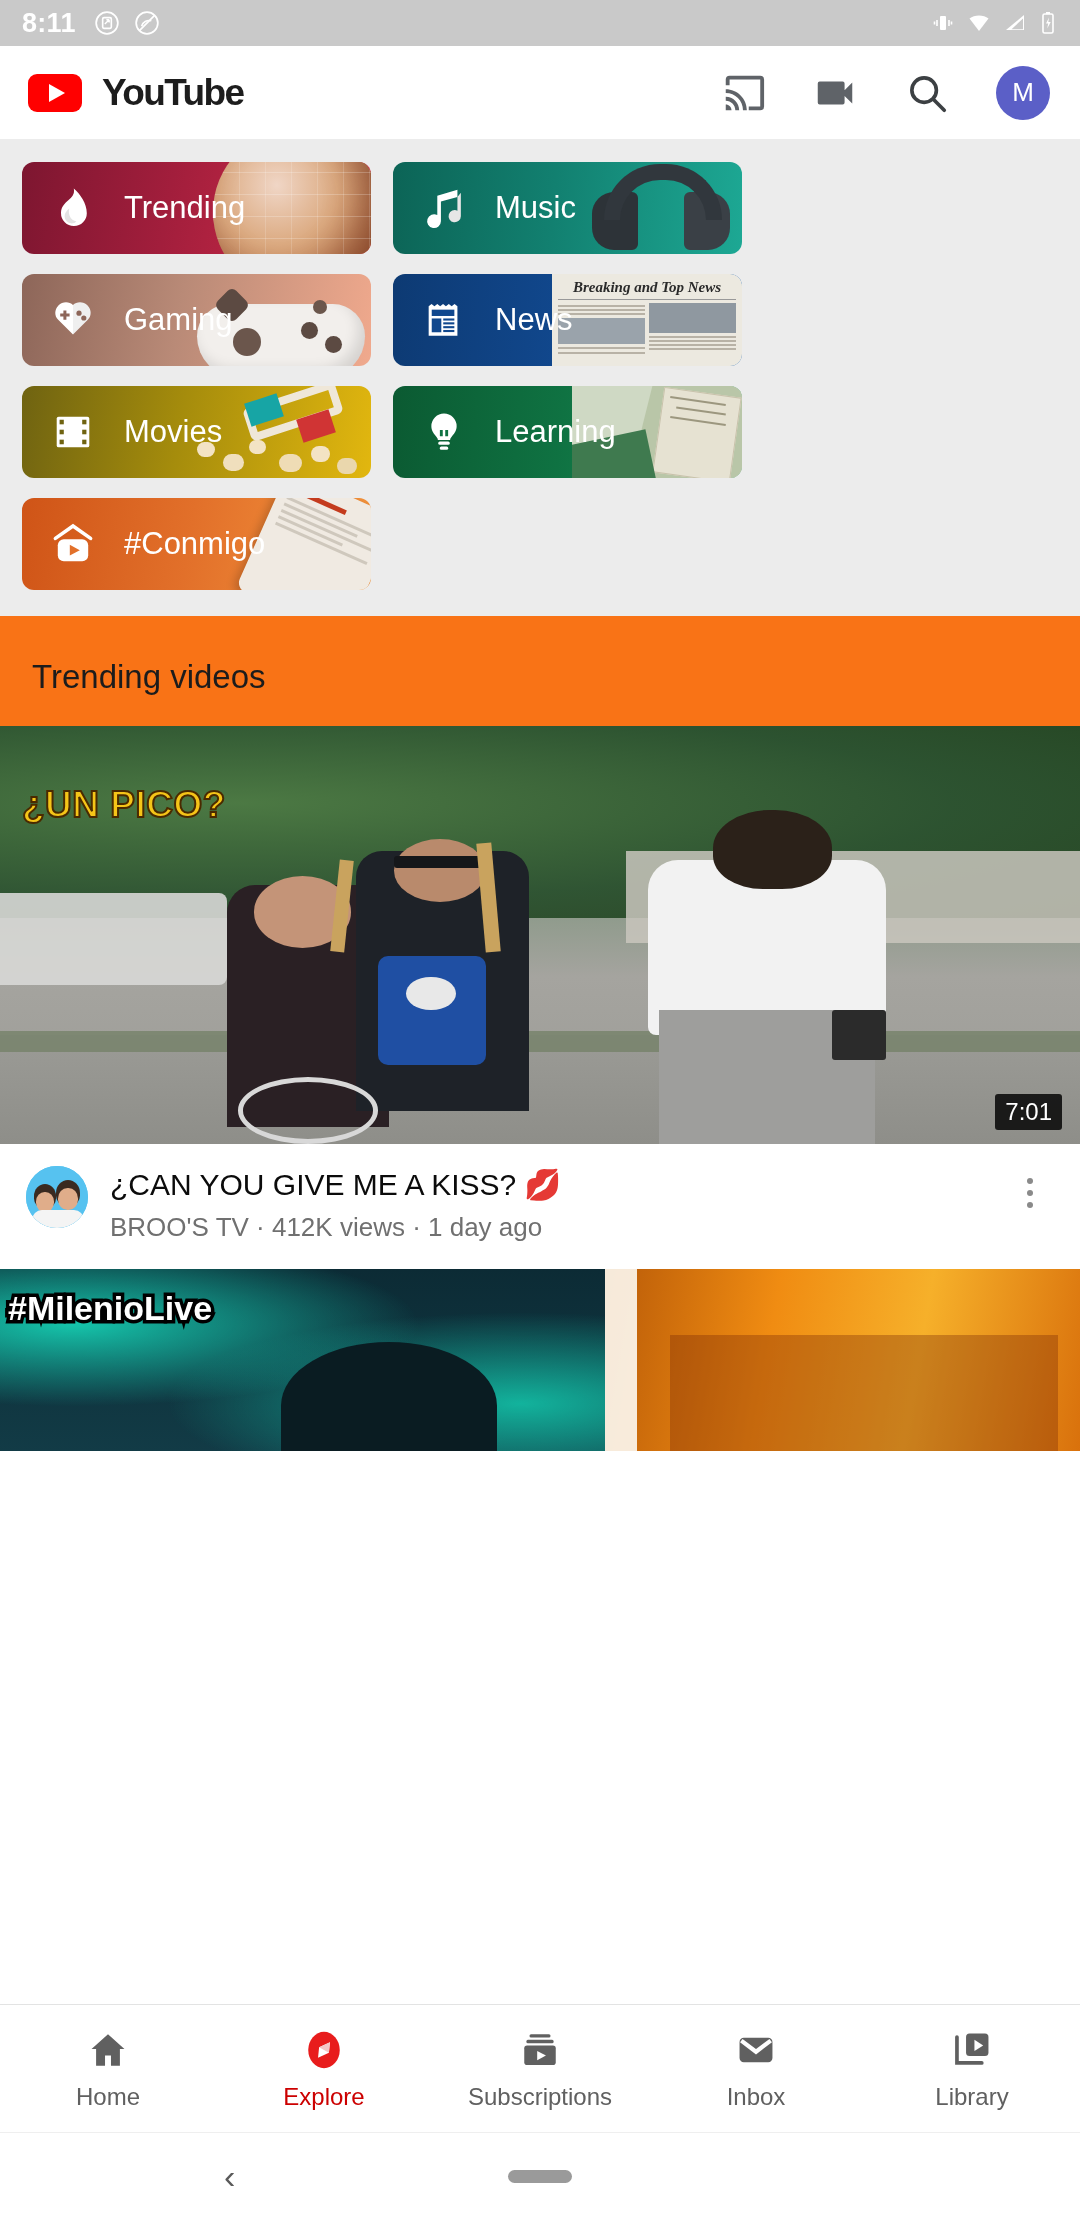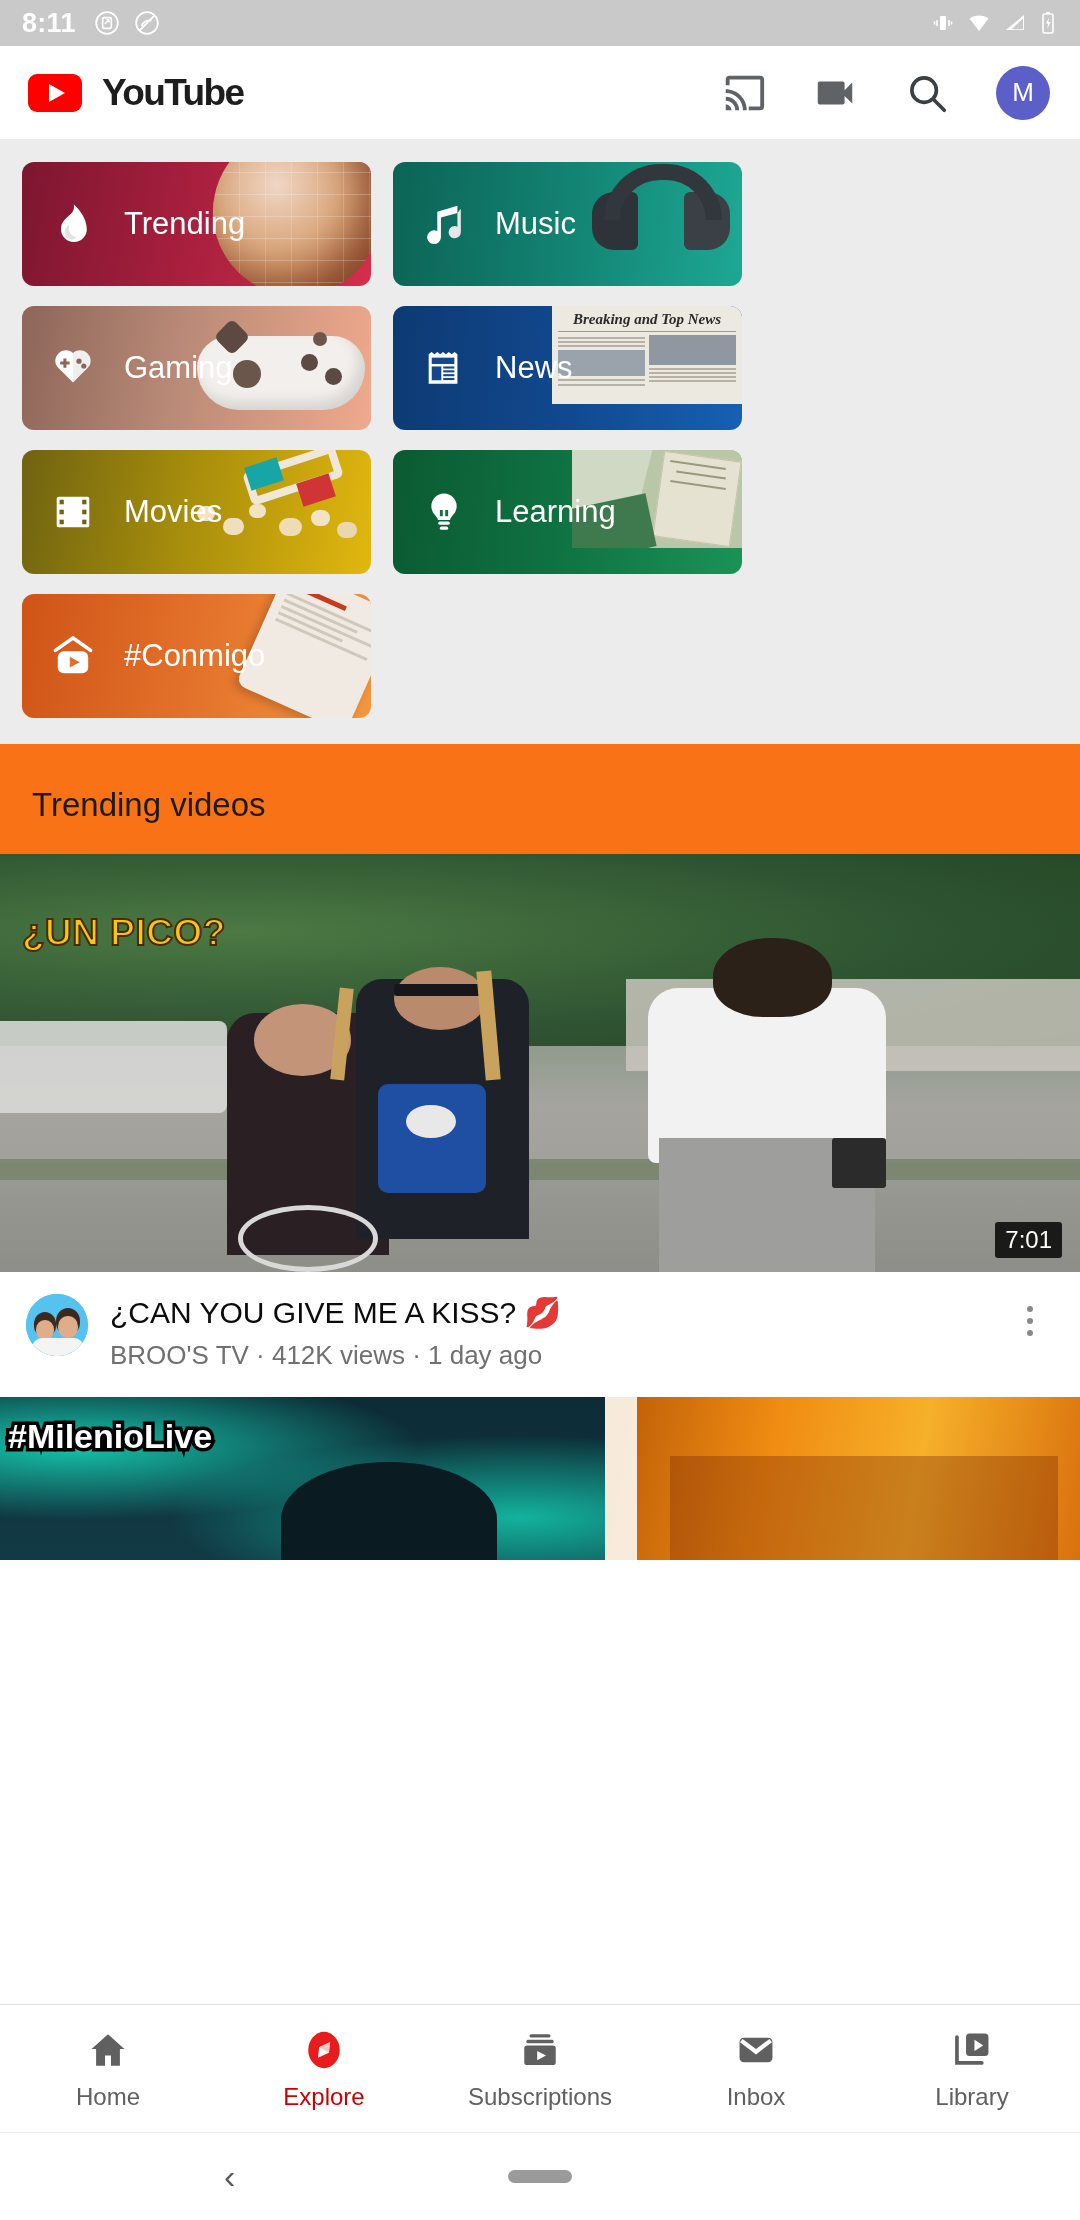--- a/index.html
+++ b/index.html
@@ -46,21 +46,21 @@
     width: 54px; height: 54px; border-radius: 50%; background: #5b5fc7;
     color: #ffffff; font-size: 26px; display: flex; align-items: center;
     justify-content: center; font-weight: 400;
   }
 
   
   .cat-section { background: #ececec; padding: 22px 22px 26px 22px; flex: 0 0 auto; }
   .cat-row { display: flex; gap: 22px; margin-bottom: 20px; }
   .cat-row:last-child { margin-bottom: 0; }
   .cat-card {
-    position: relative; height: 124px; border-radius: 12px; overflow: hidden;
+    position: relative; height: 92px; border-radius: 12px; overflow: hidden;
     display: flex; align-items: center; cursor: pointer; width: 349px; flex: 0 0 349px;
   }
   .cat-art { position: absolute; inset: 0; }
   .cat-inner { position: relative; display: flex; align-items: center; gap: 26px; padding-left: 26px; z-index: 3; }
   .cat-icon { width: 50px; height: 50px; display: flex; align-items: center; justify-content: center; flex: 0 0 50px; }
   .cat-label { color: #ffffff; font-size: 31px; font-weight: 500; white-space: nowrap; }
 
   
   .trending-head { background: #f97316; padding: 42px 0 30px 32px; flex: 0 0 auto; }
   .trending-head h2 { font-size: 33px; font-weight: 400; color: #1c1c1c; }
@@ -80,21 +80,21 @@
   .ch-avatar {
     width: 62px; height: 62px; border-radius: 50%; overflow: hidden;
     flex: 0 0 62px; background: #56c2f0; position: relative;
   }
   .meta-text { flex: 1; min-width: 0; }
   .v-title { font-size: 30px; color: #0b0b0b; font-weight: 400; line-height: 1.24; }
   .v-sub { font-size: 26px; color: #707070; margin-top: 9px; }
   .kebab { width: 48px; flex: 0 0 48px; display: flex; flex-direction: column; align-items: center; gap: 6px; padding-top: 12px; cursor: pointer; }
   .kdot { width: 6px; height: 6px; border-radius: 50%; background: #8a8a8a; }
 
-  .thumb2 { position: relative; width: 1080px; height: 163px; overflow: hidden; background: #10303a; }
+  .thumb2 { position: relative; width: 1080px; height: 182px; overflow: hidden; background: #10303a; }
   .milenio {
     position: absolute; left: 8px; top: 20px; z-index: 5;
     font-size: 34px; font-weight: 700; color: #ffffff;
     -webkit-text-stroke: 7px #000; paint-order: stroke fill;
   }
 
   .flexfill { flex: 1 1 auto; background: #ffffff; }
 
   
   .bottomnav {

